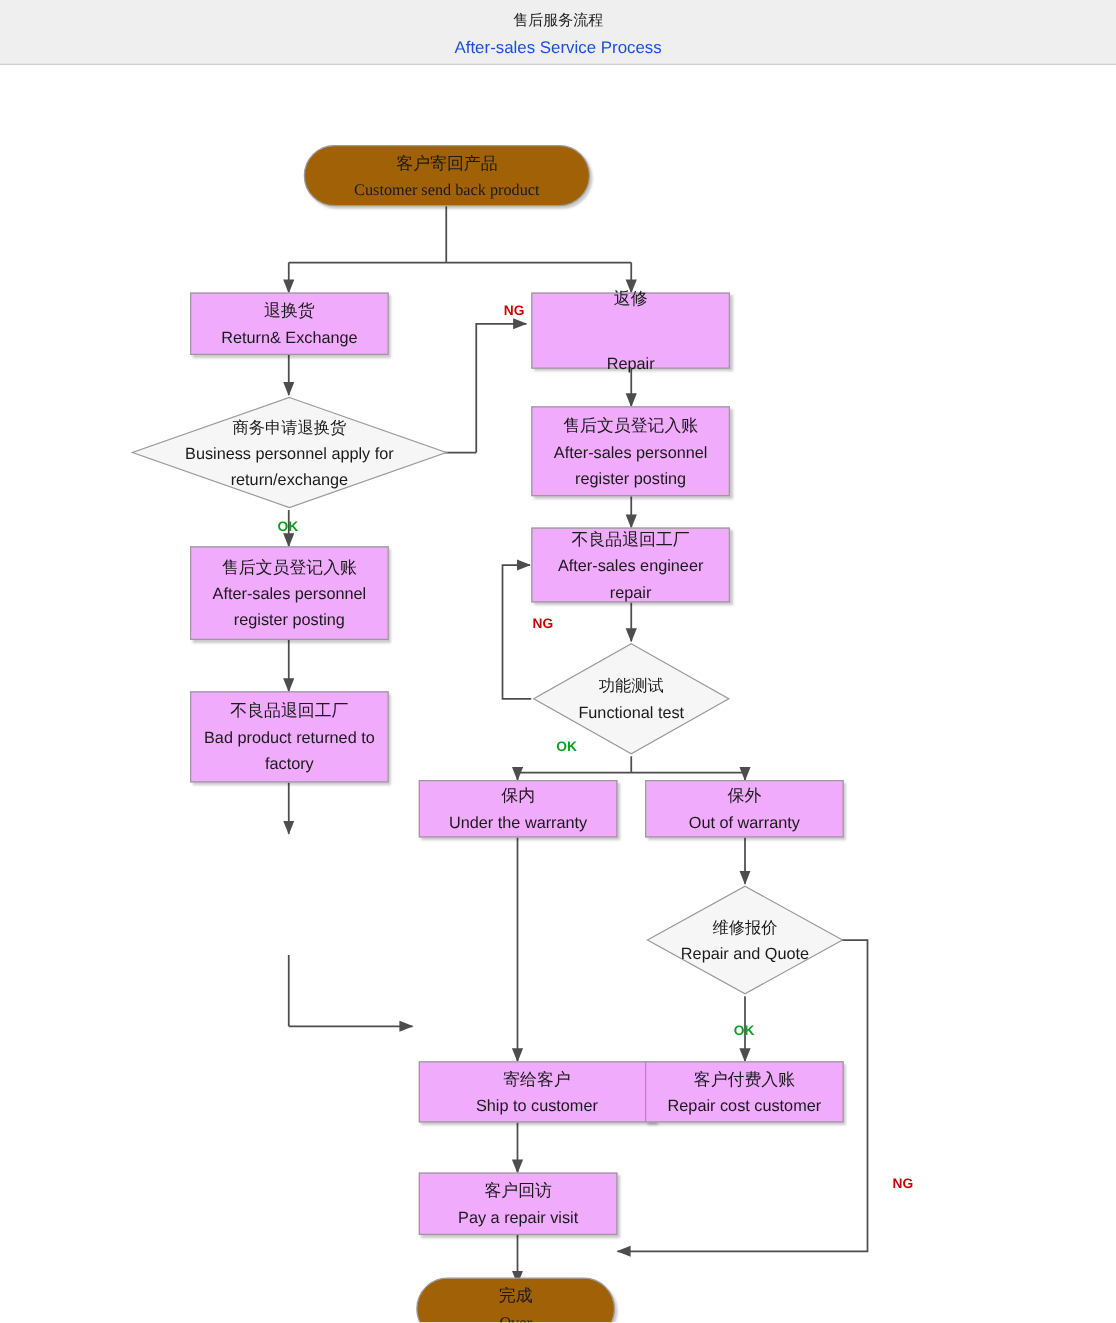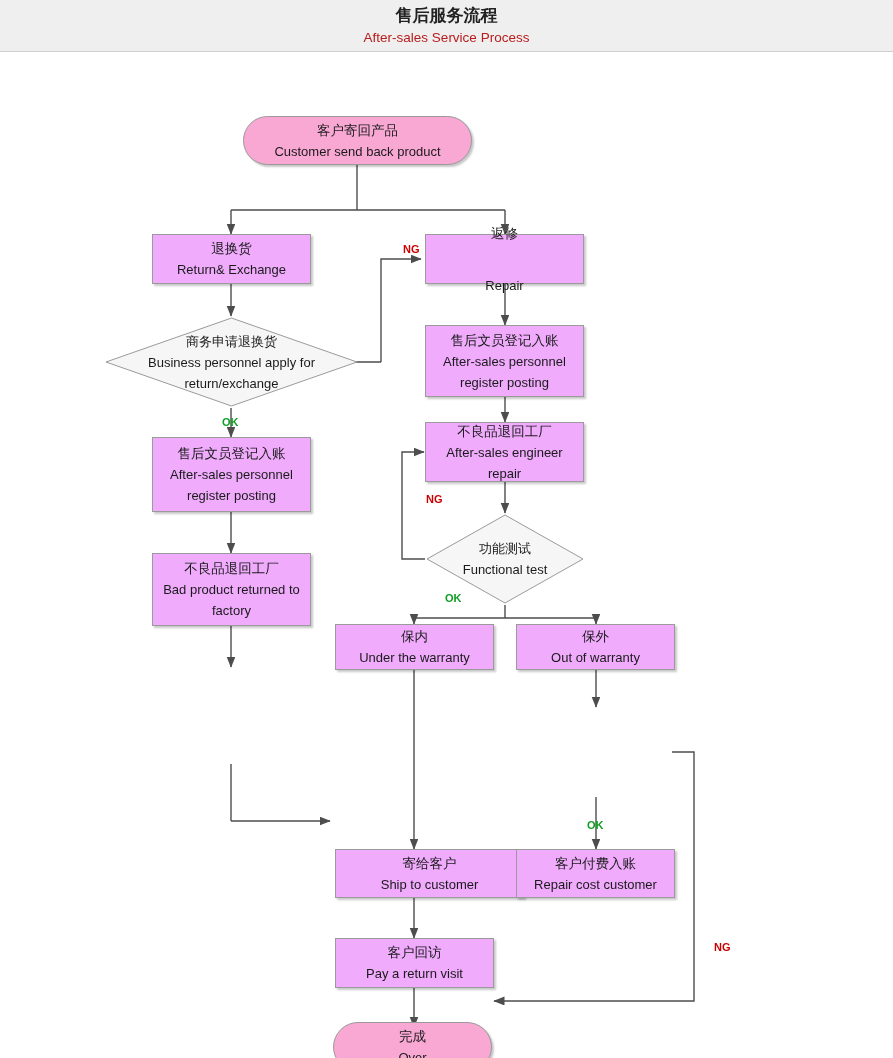--- a/index.html
+++ b/index.html
@@ -17,29 +17,28 @@
   }
   #header {
     position: absolute;
     left: 0; top: 0;
     width: 893px; height: 52px;
     background: #efefef;
     border-bottom: 1px solid #cfcfcf;
     text-align: center;
   }
   #header .t1 {
-    font-size: 17px;
+    font-size: 12px;
     color: #222;
     line-height: 26px;
     padding-top: 3px;
-    font-weight: bold;
   }
   #header .t2 {
     font-size: 13.5px;
-    color: #b91c1c;
+    color: #1d4ed8;
     line-height: 18px;
   }
   .canvas {
     position: absolute;
     left: 0; top: 52px;
     width: 893px;
     height: 1006px;
   }
   svg.edges {
     position: absolute;
@@ -59,24 +58,25 @@
     z-index: 3;
   }
   .node .cn { font-size: 13.5px; }
   .node .en { font-size: 13px; }
   .rect {
     background: #f0abfc;
     border: 1px solid #9a9a9a;
     box-shadow: 2px 2px 2px rgba(0,0,0,0.22);
   }
   .term {
-    background: #f9a8d4;
+    background: #a16207;
     border: 1px solid #9a9a9a;
     border-radius: 26px;
     box-shadow: 2px 2px 2px rgba(0,0,0,0.22);
+    font-family: Liberation Serif, serif;
   }
   .diamond-wrap {
     position: absolute;
     z-index: 3;
   }
   .diamond-wrap svg {
     position: absolute;
     left: 0; top: 0;
   }
   .diamond-label {
@@ -176,21 +176,21 @@
     <div class="node term" style="left:243px; top:64px; width:229px; height:49px;">
       <div class="cn">客户寄回产品</div>
       <div class="en">Customer send back product</div>
     </div>
 
     <div class="node rect" style="left:152px; top:182px; width:159px; height:50px;">
       <div class="cn">退换货</div>
       <div class="en">Return&amp; Exchange</div>
     </div>
 
-    <div class="node rect" style="left:425px; top:182px; width:159px; height:50px;gap:31px;">
+    <div class="node rect" style="left:425px; top:182px; width:159px; height:61px;gap:31px;">
       <div class="cn">返修</div>
       <div class="en">Repair</div>
     </div>
 
     <div class="diamond-wrap" style="left:104px; top:264px; width:255px; height:92px;">
       <svg width="255" height="92">
         <polygon points="127.5,2 253,46 127.5,90 2,46" fill="#f6f6f6" stroke="#9a9a9a" stroke-width="1"></polygon>
       </svg>
       <div class="diamond-label">
         <div class="cn">商务申请退换货</div>
@@ -232,34 +232,43 @@
     <div class="node rect" style="left:335px; top:572px; width:159px; height:46px;">
       <div class="cn">保内</div>
       <div class="en">Under the warranty</div>
     </div>
 
     <div class="node rect" style="left:516px; top:572px; width:159px; height:46px;">
       <div class="cn">保外</div>
       <div class="en">Out of warranty</div>
     </div>
 
+    <div class="diamond-wrap" style="left:516px; top:655px; width:160px; height:90px;">
+      <svg width="160" height="90">
+        <polygon points="80,2 158,45 80,88 2,45" fill="#f6f6f6" stroke="#9a9a9a" stroke-width="1"></polygon>
+      </svg>
+      <div class="diamond-label">
+        <div class="cn">维修报价</div>
+        <div class="en">Repair and Quote</div>
+      </div>
+    </div>
 
     <div class="node rect" style="left:335px; top:797px; width:189px; height:49px;">
       <div class="cn">寄给客户</div>
       <div class="en">Ship to customer</div>
     </div>
 
     <div class="node rect" style="left:516px; top:797px; width:159px; height:49px;">
       <div class="cn">客户付费入账</div>
       <div class="en">Repair cost customer</div>
     </div>
 
     <div class="node rect" style="left:335px; top:886px; width:159px; height:50px;">
       <div class="cn">客户回访</div>
-      <div class="en">Pay a return visit</div>
+      <div class="en">Pay a repair visit</div>
     </div>
 
     <div class="node term" style="left:333px; top:926px; width:159px; height:50px; top:926px;margin-top:44px;">
       <div class="cn">完成</div>
       <div class="en">Over</div>
     </div>
 
     <div class="edge-label lbl-ng" style="left:371px; top:191px;">NG</div>
     <div class="edge-label lbl-ok" style="left:222px; top:364px;">OK</div>
     <div class="edge-label lbl-ng" style="left:394px; top:441px;">NG</div>

